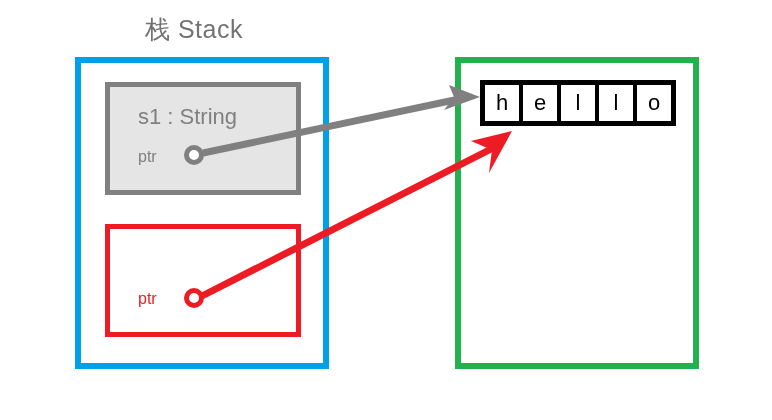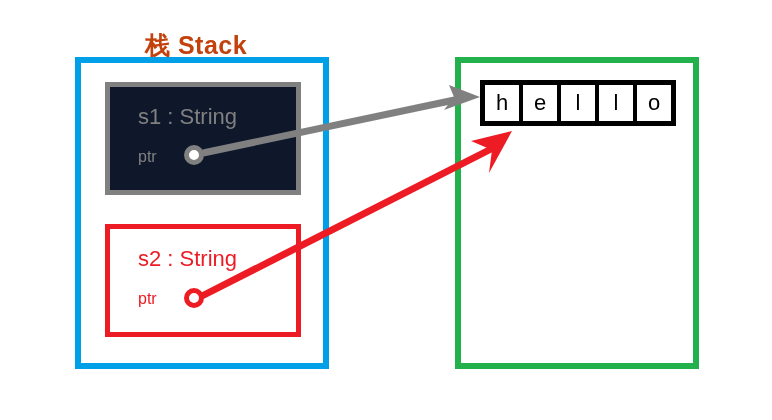--- a/index.html
+++ b/index.html
@@ -22,23 +22,22 @@
   .title {
     position: absolute;
     font-size: 25px;
     font-weight: 400;
     letter-spacing: 0.5px;
     white-space: nowrap;
     line-height: 1;
   }
   #stack-title {
     left: 145px;
-    top: 33px;
-    color: #c2410c;
-    font-weight: bold;
+    top: 17px;
+    color: #737373;
   }
   #heap-title {
     left: 525px;
     top: 17px;
     color: #22b14c;
   }
 
   
   .region {
     position: absolute;
@@ -65,21 +64,21 @@
     position: absolute;
     box-sizing: border-box;
     padding: 0;
   }
   #s1-box {
     left: 105px;
     top: 82px;
     width: 196px;
     height: 113px;
     border: 5px solid #808080;
-    background: #0f172a;
+    background: #e5e5e5;
   }
   #s2-box {
     left: 105px;
     top: 224px;
     width: 196px;
     height: 113px;
     border: 5px solid #ed1c24;
     background: #ffffff;
   }
   .var-title {
@@ -172,21 +171,20 @@
   <div class="region" id="stack-region"></div>
 
   <div class="region" id="heap-region"></div>
 
   <div class="var-box" id="s1-box">
     <div class="var-title">s1 : String</div>
     <div class="var-ptr-label">ptr</div>
   </div>
 
   <div class="var-box" id="s2-box">
-    <div class="var-title">s2 : String</div>
     <div class="var-ptr-label">ptr</div>
   </div>
 
   <div class="ptr-dot" id="s1-ptr-dot"></div>
   <div class="ptr-dot" id="s2-ptr-dot"></div>
 
   <div id="string-cells">
       <div class="char-cell">h</div>
       <div class="char-cell">e</div>
       <div class="char-cell">l</div>

